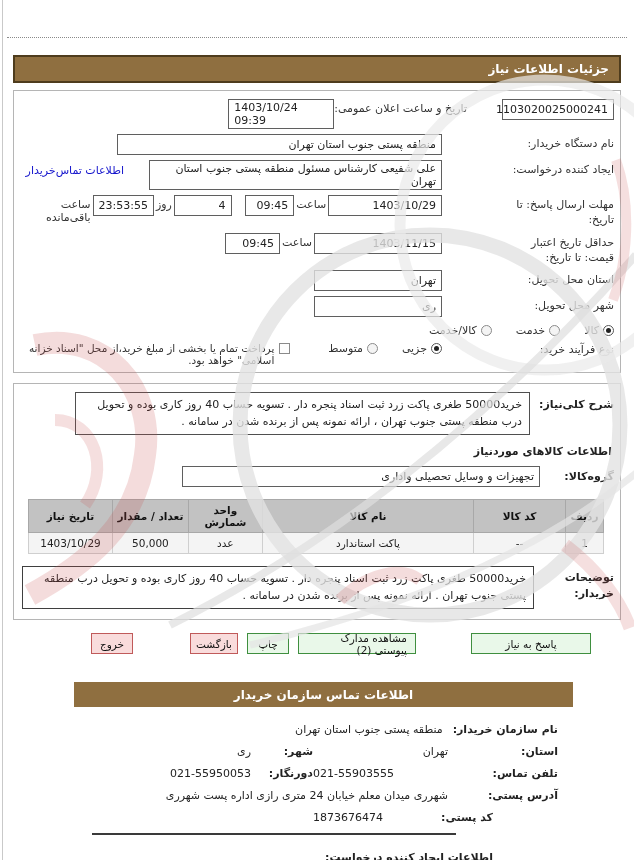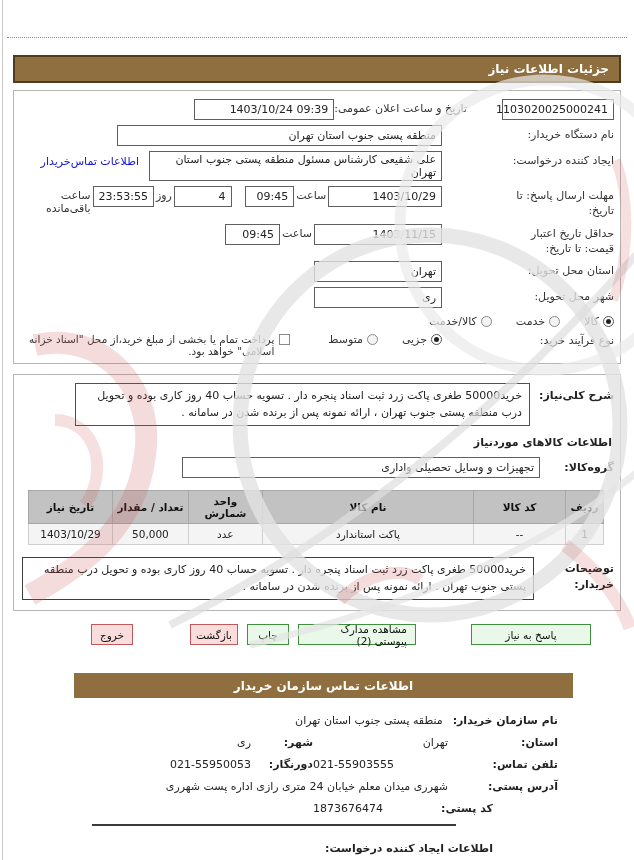--- a/index.html
+++ b/index.html
@@ -26,25 +26,25 @@
   .panel1 { margin-top:7px; padding:8px 6px 6px 6px; }
   .panel2 { margin-top:10px; padding:8px 6px 10px 6px; }
 
   .frow { display:flex; align-items:flex-start; margin-bottom:5px; }
   .flabel { flex:0 0 172px; padding-left:58px; color:#333; line-height:1.35; padding-top:3px; }
   .flabel.auto { flex:0 0 auto; padding-left:0; }
   .midword { padding:3px 2px 0 2px; color:#333; }
 
   .ibox { display:inline-flex; align-items:center; min-height:21px;
           border:1px solid #5f5f5f; background:#fff; padding:1px 5px; }
-  .w112 { width:112px; } .w123 { width:140px; } .w325 { width:325px; }
+  .w112 { width:112px; } .w123 { width:106px; } .w325 { width:325px; }
   .w293 { width:293px; } .w128 { width:128px; } .w55 { width:55px; }
   .w64 { width:64px; justify-content:flex-start; } .w62 { width:62px; }
 
-  .link { color:#1414cc; margin-right:10px; padding-top:4px; cursor:pointer; white-space:nowrap; }
+  .link { color:#1414cc; margin-right:25px; padding-top:4px; cursor:pointer; white-space:nowrap; }
 
   .radio { display:inline-block; width:11px; height:11px; border:1px solid #8a8a8a;
            border-radius:50%; background:#f4f4f4; margin:3px 0 0 4px; position:relative; flex:0 0 auto;}
   .radio.on { background:#fff; border-color:#555; }
   .radio.on::after { content:""; position:absolute; inset:2px; border-radius:50%; background:#222; }
   .chk { display:inline-block; width:11px; height:11px; border:1px solid #8a8a8a;
          background:#fdfdfd; margin:3px 0 0 5px; flex:0 0 auto; }
   .optlabel { margin-left:24px; padding-top:2px; color:#333; }
   .chklabel { padding-top:2px; font-size:10.5px; color:#333; }
 

